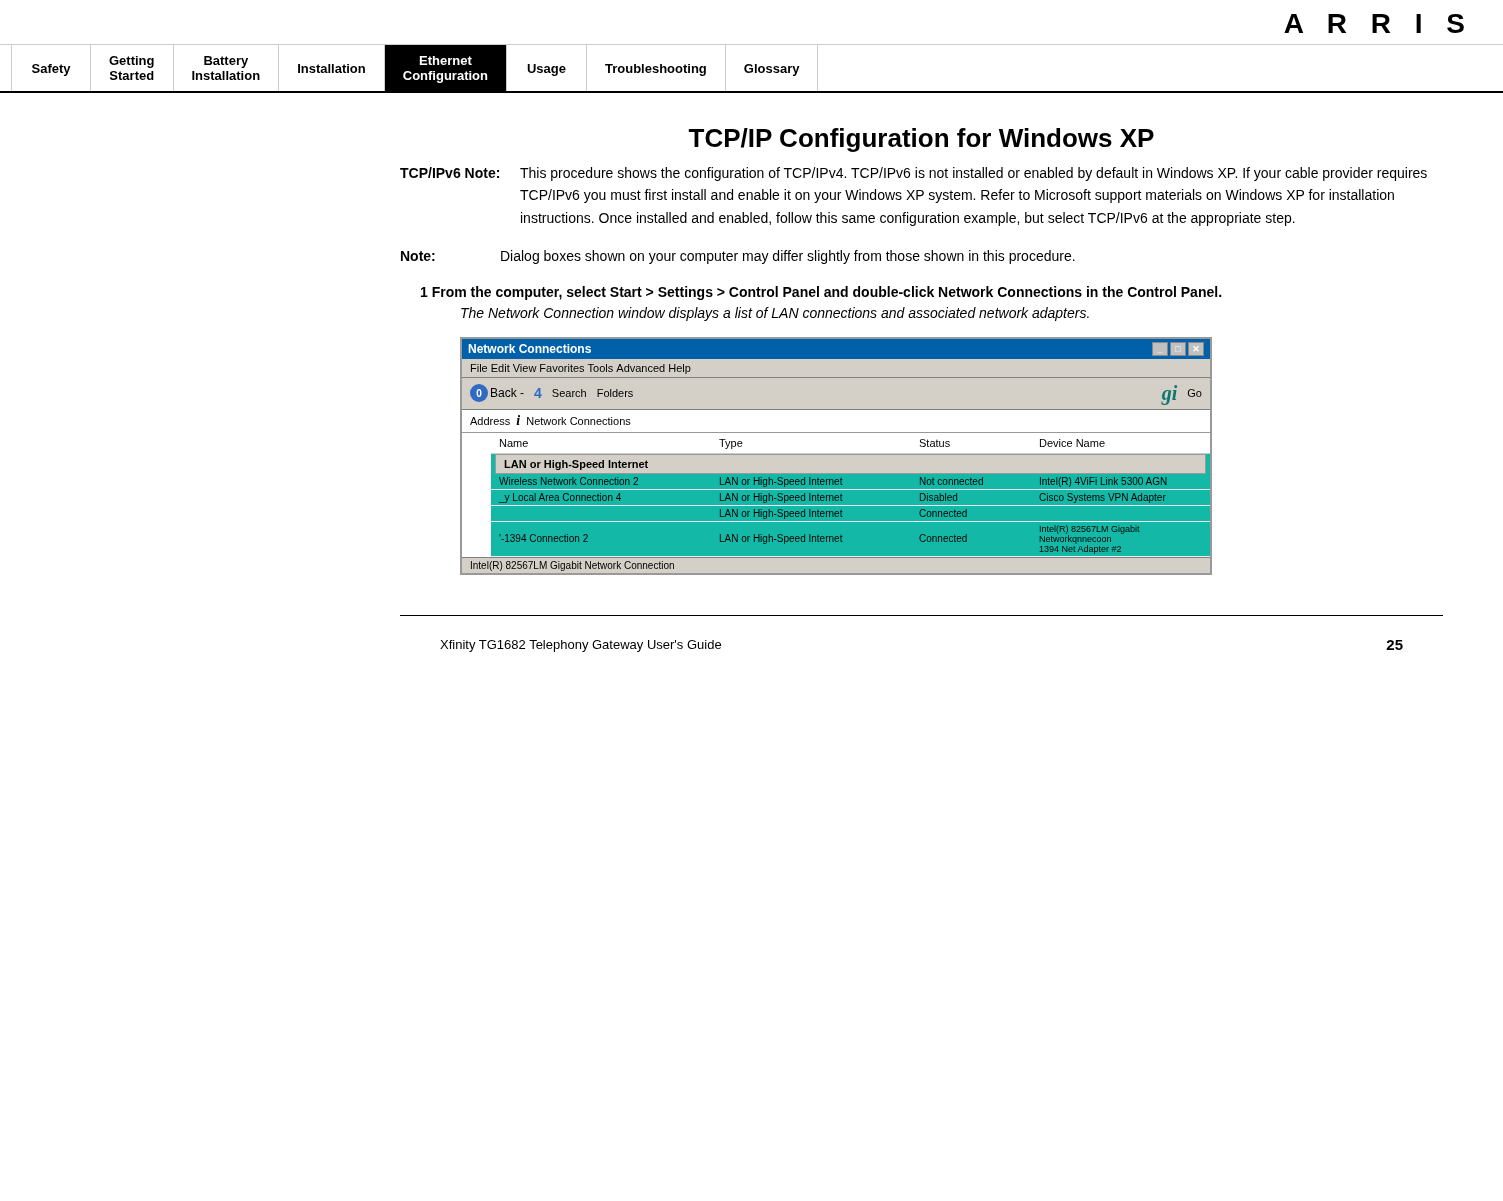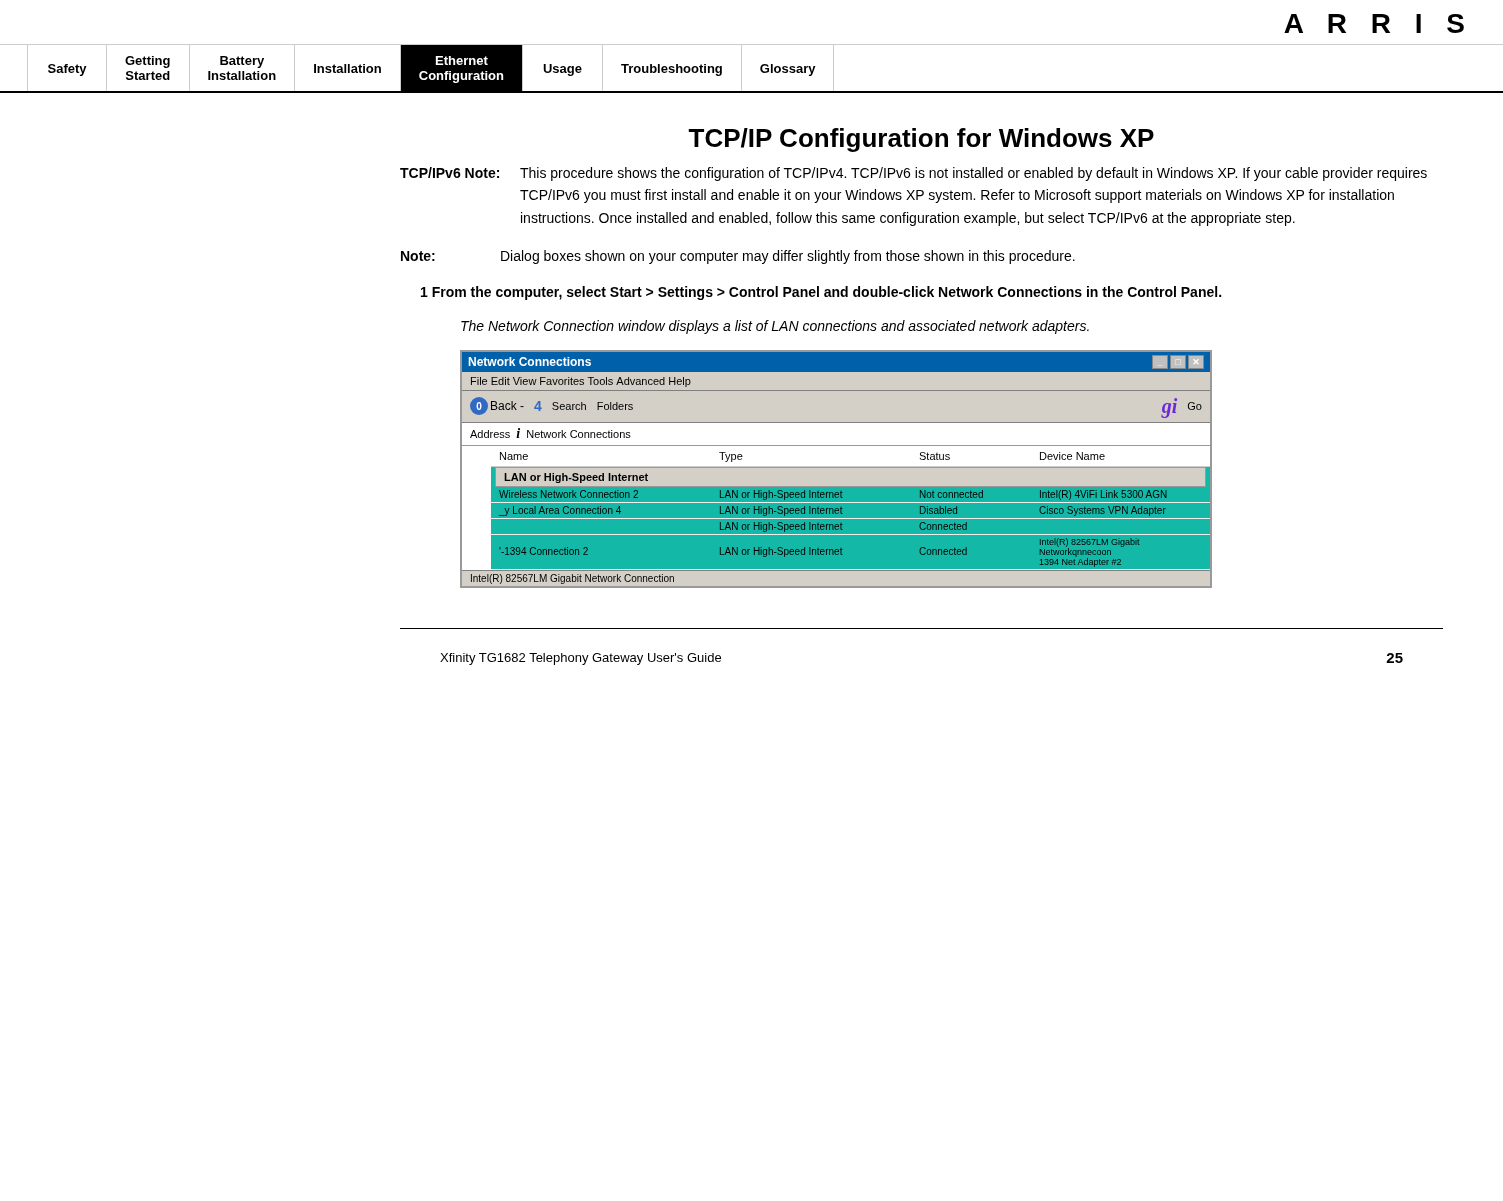--- a/index.html
+++ b/index.html
@@ -24,21 +24,21 @@
       letter-spacing: 8px;
       color: #000;
     }
 
     
     .nav-bar {
       display: flex;
       align-items: stretch;
       border-bottom: 2px solid #000;
       background: #fff;
-      padding: 0 27px;
+      padding: 0 11px;
     }
     .nav-item {
       display: flex;
       flex-direction: column;
       align-items: center;
       justify-content: center;
       padding: 8px 18px;
       font-size: 13px;
       font-weight: bold;
       cursor: pointer;
@@ -101,21 +101,21 @@
       flex-shrink: 0;
     }
     .tcp-content {
       font-size: 14px;
       line-height: 1.6;
     }
 
     .step-text {
       font-size: 14px;
       font-weight: bold;
-      margin-bottom: 18px;
+      margin-bottom: 5px;
       padding-left: 20px;
     }
 
     .step-italic {
       font-size: 14px;
       font-style: italic;
       margin-bottom: 16px;
       padding-left: 60px;
     }
 
@@ -201,21 +201,21 @@
     }
     .ss-toolbar-btn {
       font-size: 11px;
       cursor: pointer;
     }
     .ss-gi {
       margin-left: auto;
       font-size: 20px;
       font-style: italic;
       font-weight: bold;
-      color: #6d28d9;
+      color: #0f766e;
       font-family: serif;
     }
     .ss-go {
       font-size: 11px;
     }
 
     .ss-addressbar {
       background: #fff;
       padding: 3px 8px;
       display: flex;

